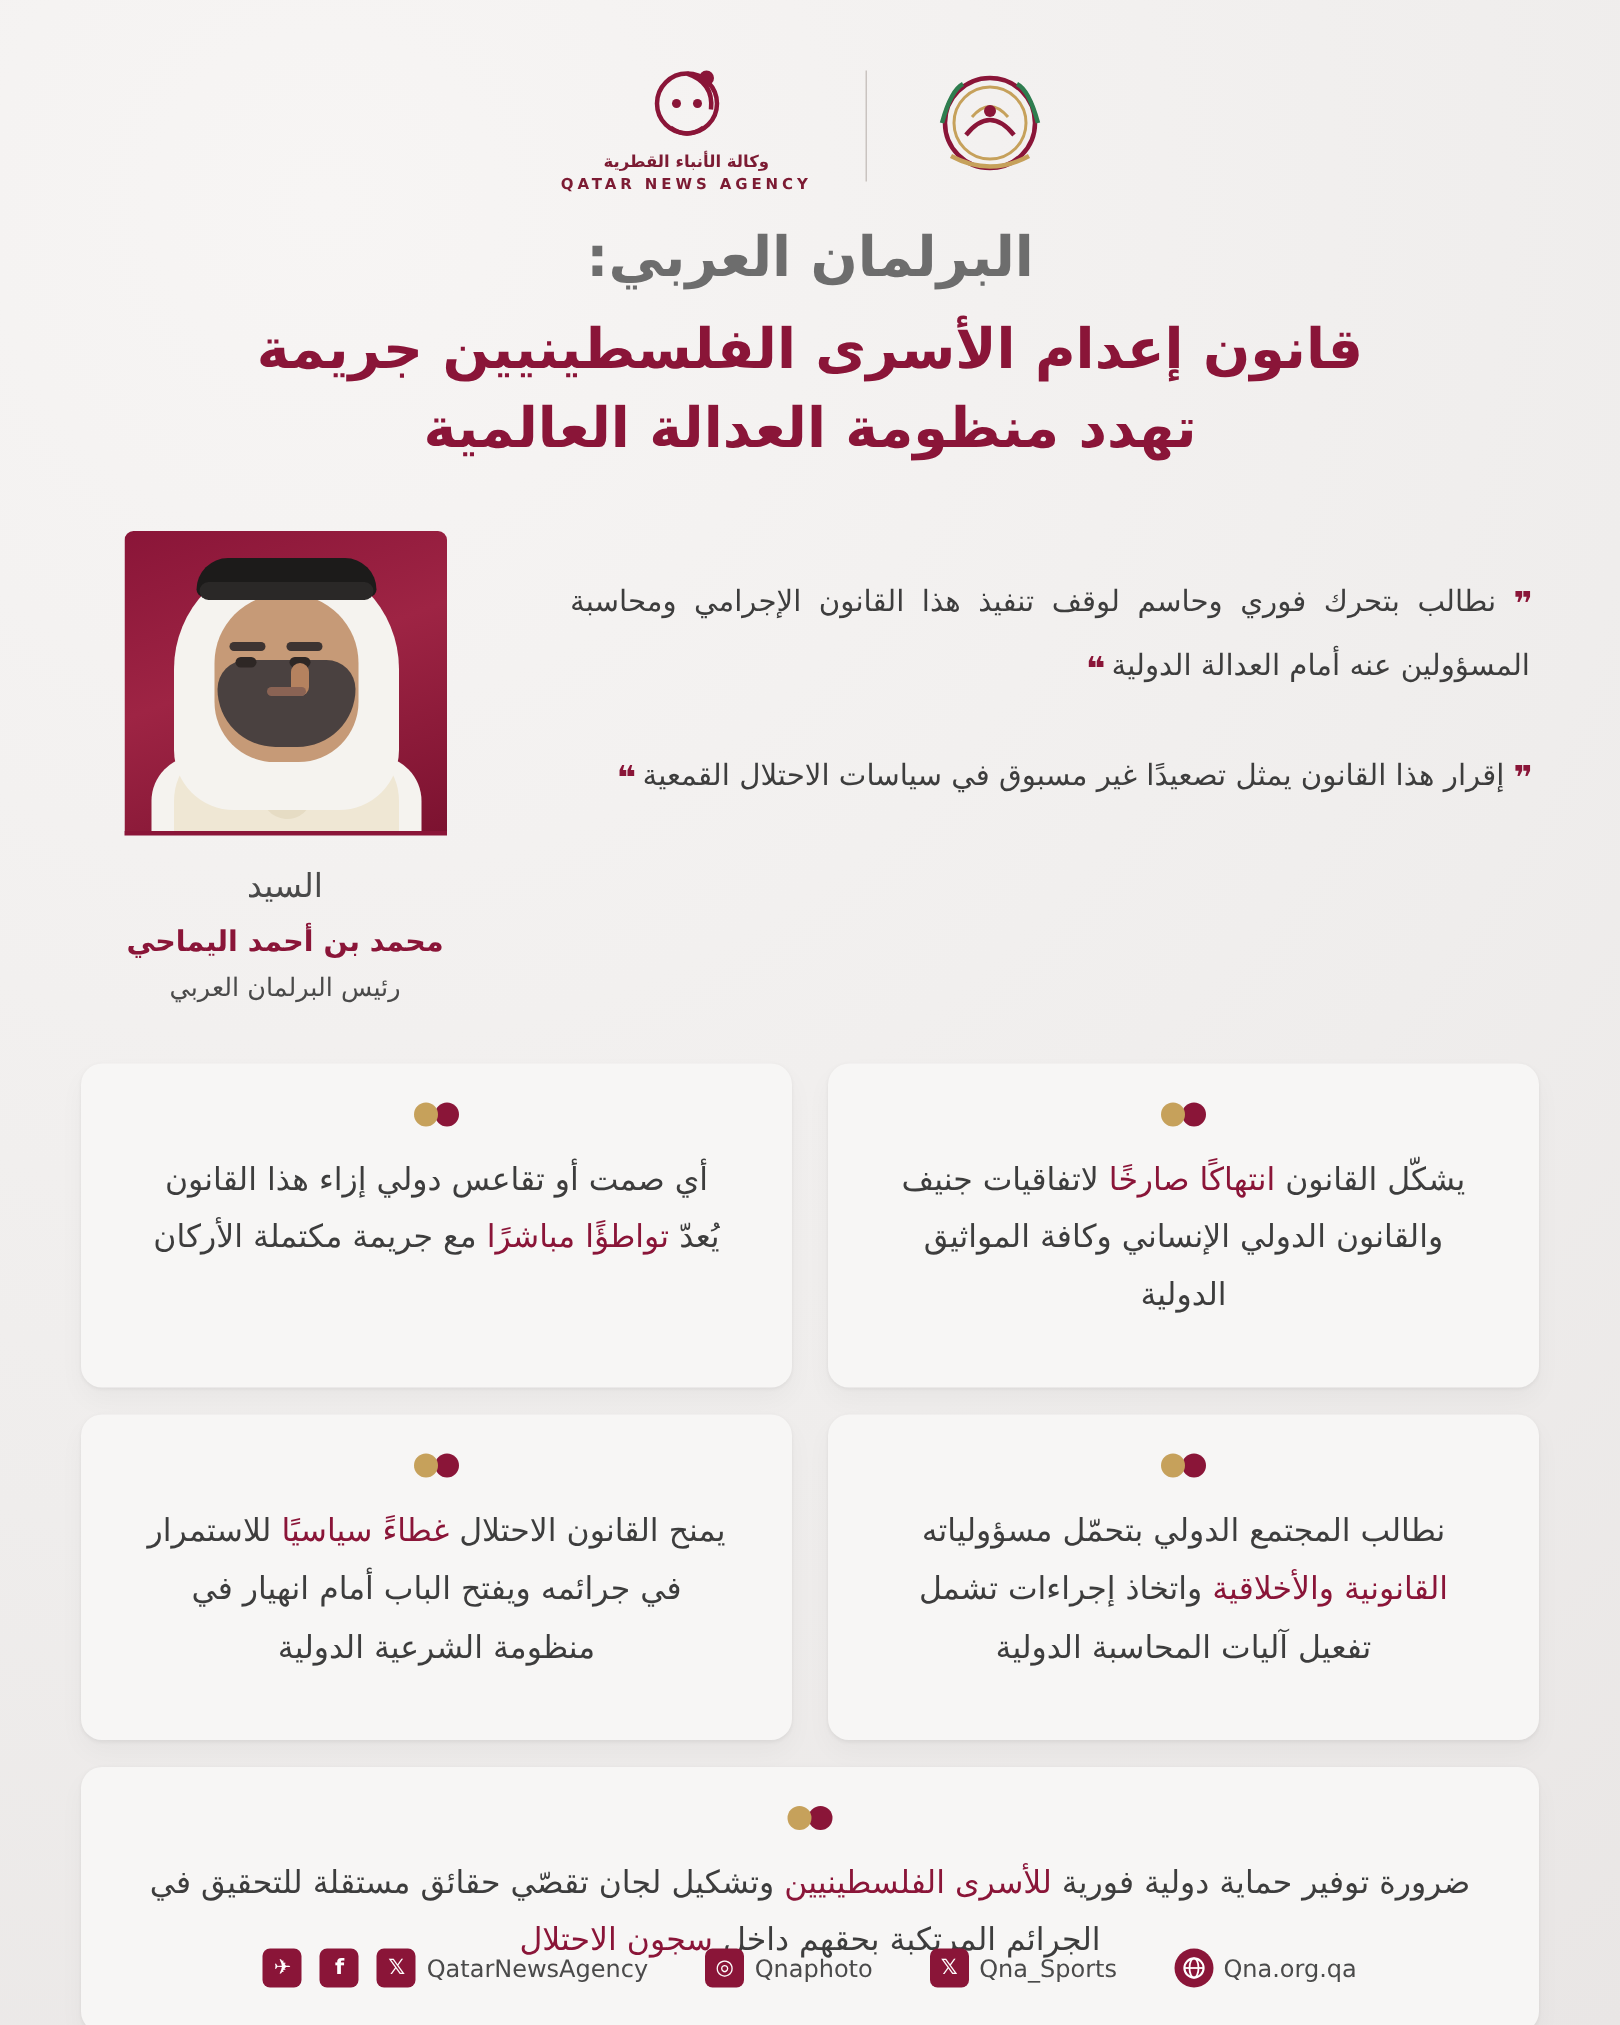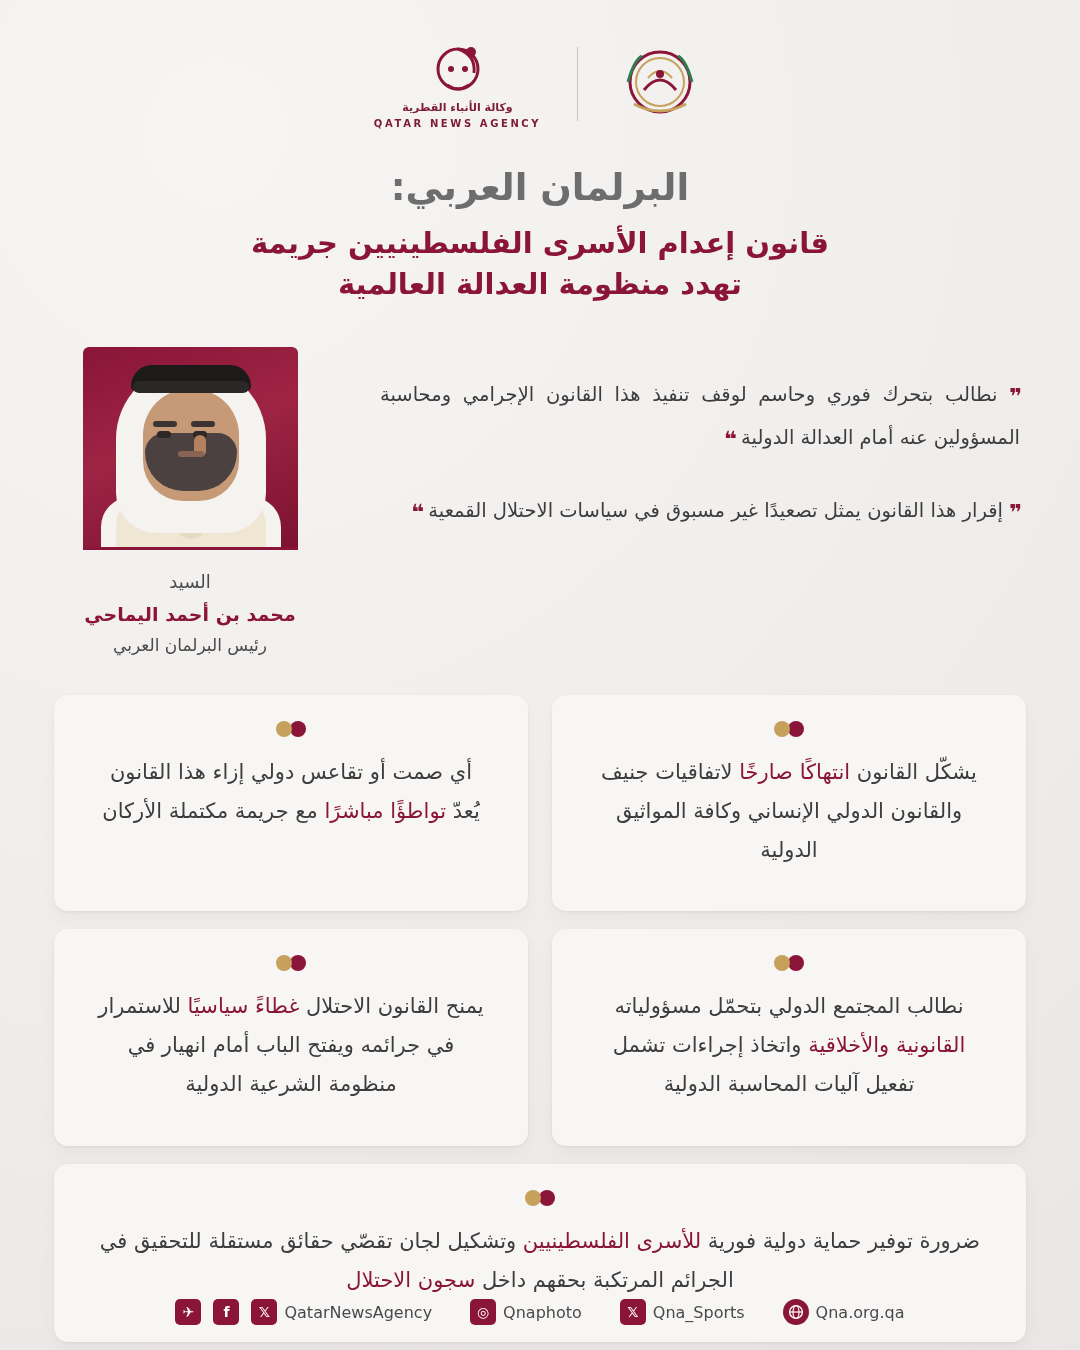--- a/index.html
+++ b/index.html
@@ -35,27 +35,27 @@
   .qna-mark{width:62px;height:58px;}
   .qna-txt-ar{
     font-size:11px;color:#7c1b33;letter-spacing:.5px;font-weight:bold;
   }
   .qna-txt-en{
     font-size:10px;color:#7c1b33;letter-spacing:2.6px;font-weight:bold;
   }
 
   
   .kicker{
-    text-align:center;margin-top:32px;
+    text-align:center;margin-top:16px;
     font-size:37px;font-weight:bold;color:#6d6d6d;
     letter-spacing:.5px;
   }
   .headline{
     text-align:center;margin-top:14px;
-    font-size:29px;line-height:1.42;font-weight:bold;color:#8a1538;
+    font-size:37px;line-height:1.42;font-weight:bold;color:#8a1538;
     padding:0 120px;
   }
 
   
   .mid{
     display:flex;flex-direction:row-reverse;align-items:flex-start;
     justify-content:flex-start;margin-top:42px;padding:0 54px 0 40px;
     gap:30px;
   }
   .quotes{
@@ -122,21 +122,21 @@
   }
   .shoulder-l{
     width:56px;height:60px;left:18px;top:150px;background:#f5f3ef;border-radius:30px 10px 0 0;
   }
   .shoulder-r{
     width:56px;height:60px;left:142px;top:150px;background:#f5f3ef;border-radius:10px 30px 0 0;
   }
   .caption{
     margin-top:16px;text-align:center;line-height:1.75;
   }
-  .cap-1{font-size:18px;color:#4a4a4a;}
+  .cap-1{font-size:22px;color:#4a4a4a;}
   .cap-2{font-size:19px;color:#8a1538;font-weight:bold;}
   .cap-3{font-size:17px;color:#4a4a4a;}
 
   
   .cards{
     padding:0 54px;margin-top:34px;
     display:flex;flex-wrap:wrap;gap:18px;justify-content:space-between;
   }
   .card{
     background:#f7f6f5;border-radius:14px;

